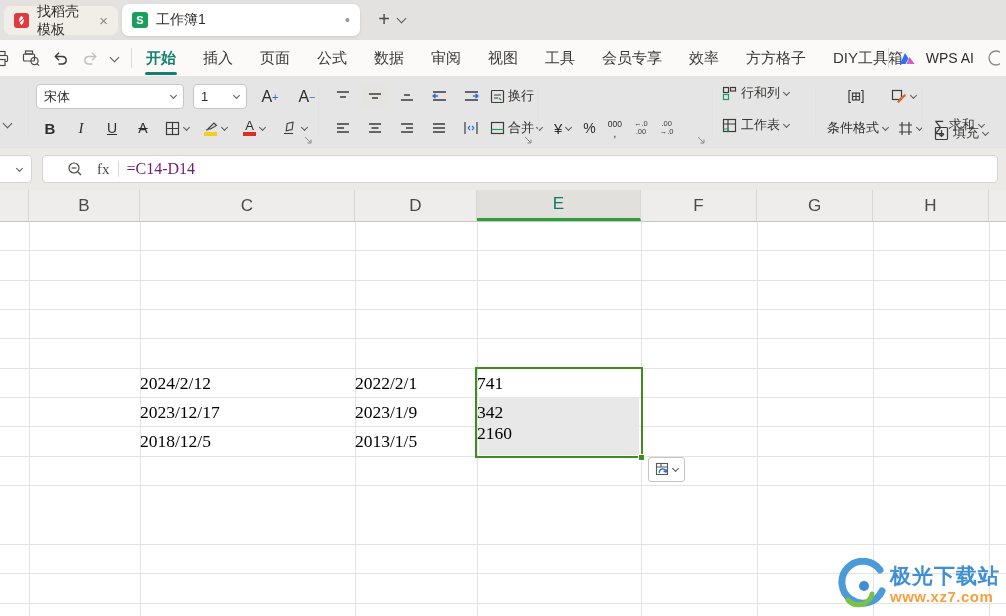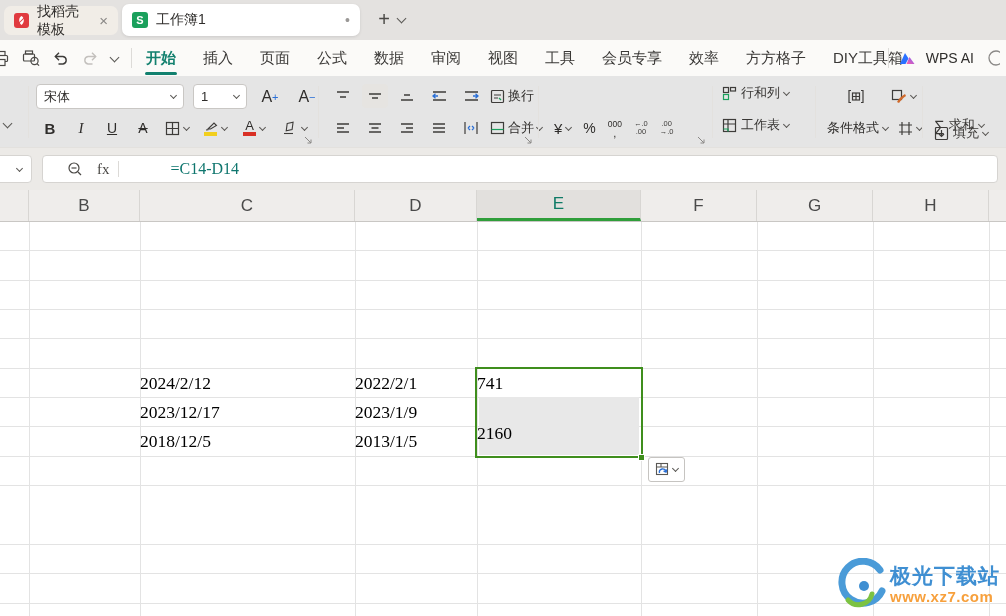--- a/index.html
+++ b/index.html
@@ -45,21 +45,21 @@
   .tinytxt { font-size:7.5px; line-height:8px; color:#3e3c3a; text-align:center; white-space:pre; }
   .redbar { display:block; width:13px; height:4px; background:#d93025; margin-top:1px; }
   .yelbar { display:block; width:13px; height:4px; background:#f2cf1d; margin-top:1px; }
 
   
   .fbar { position:absolute; left:0; top:148px; width:1006px; height:42px; background:#eceae7; }
   .namebox { position:absolute; left:-22px; top:7px; width:54px; height:28px; background:#fff; border:1px solid #d6d4d1; border-radius:4px; display:flex; align-items:center; justify-content:flex-end; padding-right:9px; }
   .finput { position:absolute; left:42px; top:7px; right:8px; height:28px; background:#fff; border:1px solid #d6d4d1; border-radius:4px; display:flex; align-items:center; }
   .fx { font-family:"Liberation Serif",serif; font-size:15px; color:#4a4845; }
   .fdiv { width:1px; height:16px; background:#dcdad7; margin:0 8px; }
-  .ftext { font-family:"Liberation Serif","DejaVu Serif",serif; font-size:16px; color:#0f766e;margin-left:44px; }
+  .ftext { font-family:"Liberation Serif","DejaVu Serif",serif; font-size:16px; color:#701a75; }
 
   
   .heads { position:absolute; left:0; top:190px; width:1006px; height:32px; background:#efedeb; border-bottom:1px solid #c9c7c4; }
   .hcell { position:absolute; top:0; height:31px; line-height:31px; text-align:center; font-size:17px; color:#4a4a4a; border-right:1px solid #d8d6d3; }
   .hcell.sel { background:#e2e0dd; color:#0f7b66; border-bottom:3px solid #2f9e3a; line-height:28px; }
   .sheet { position:absolute; left:0; top:222px; width:1006px; height:394px;
            background:repeating-linear-gradient(to bottom,#fff 0,#fff 28.35px,#e3e3e3 28.35px,#e3e3e3 29.35px); }
   .vline { position:absolute; top:0; bottom:0; width:1px; background:#e3e3e3; }
   .cell { position:absolute; height:32px; line-height:29.35px; text-align:left;
           font-family:"Liberation Serif","DejaVu Serif",serif; font-size:17.5px; color:#000; }
@@ -440,20 +440,21 @@
     <span class="vline" style="left:989px;"></span>
 
     <div class="rangefill"></div>
 
     <div class="cell" style="left:140px; top:146.5px; width:209px;">2024/2/12</div>
     <div class="cell" style="left:355px; top:146.5px; width:116px;">2022/2/1</div>
     <div class="cell" style="left:477px; top:146.5px; width:157px;">741</div>
 
     <div class="cell" style="left:140px; top:175.85px; width:209px;">2023/12/17</div>
     <div class="cell" style="left:355px; top:175.85px; width:116px;">2023/1/9</div>
+    <div class="cell" style="left:477px; top:175.85px; width:157px;">342</div>
 
     <div class="cell" style="left:140px; top:205.2px; width:209px;">2018/12/5</div>
     <div class="cell" style="left:355px; top:205.2px; width:116px;">2013/1/5</div>
     <div class="cell" style="left:477px; top:197px; width:157px;">2160</div>
 
     <div class="selrect"></div>
     <div class="handle"></div>
 
     <div class="fillopt">
       <svg width="15" height="15" viewBox="0 0 15 15" fill="none">

